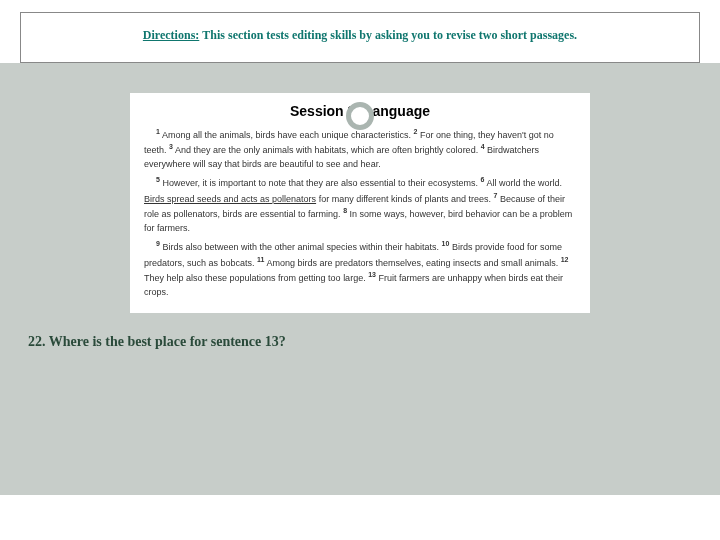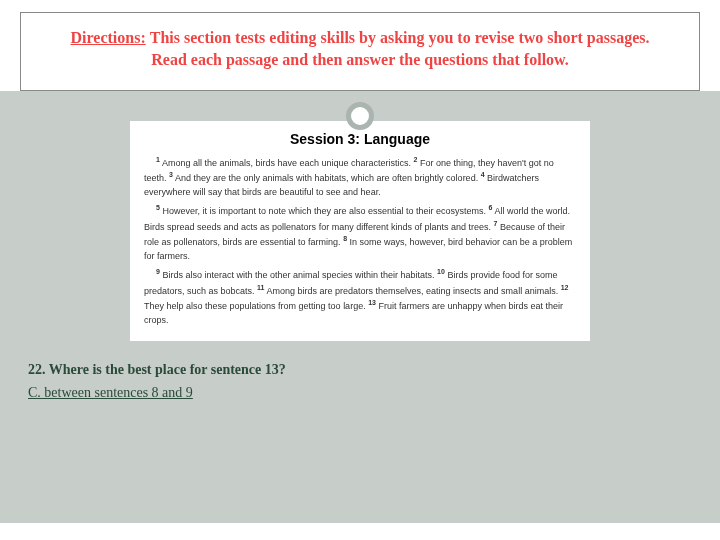--- a/index.html
+++ b/index.html
@@ -17,23 +17,23 @@
   }
   .top-section {
     border: 1px solid #888;
     margin: 12px 20px 0 20px;
     padding: 14px 10px 18px 10px;
     text-align: center;
     position: relative;
     background: #fff;
   }
   .directions {
-    font-size: 16px;
+    font-size: 12px;
     line-height: 1.4;
-    color: #ef4444;
+    color: #0f766e;
   }
   .dir-label {
     font-weight: bold;
     text-decoration: underline;
   }
   .dir-text { font-weight: bold; }
   .circle {
     position: absolute;
     left: 50%;
     transform: translateX(-50%);
@@ -68,21 +68,21 @@
   }
   .para {
     font-family: Arial, Helvetica, sans-serif;
     font-size: 9px;
     line-height: 1.5;
     color: #333;
     margin-bottom: 4px;
     text-indent: 12px;
   }
   .para sup { font-size: 7px; font-weight: bold; }
-  .underline { }
+  .underline { text-decoration: underline; }
   .question-block {
     margin: 16px 8px;
     font-size: 14px;
     line-height: 1.6;
     color: #2a4a3a;
   }
   .q-text {
     font-weight: bold;
   }
   .choice {
@@ -92,56 +92,54 @@
 </style>
 </head>
 <body>
 
 <div class="slide">
 
   <div class="top-section">
     <div class="directions">
       <span class="dir-label">Directions:</span>
       <span class="dir-text">This section tests editing skills by asking you to revise two short passages.</span><br>
-      <span class="dir-text">Read each passage and then answer the questions that follow.</span>
     </div>
   </div>
 
   <div class="circle"></div>
 
   <div class="gray-area">
 
     <div class="passage-card">
       <div class="session-title">Session 3: Language</div>
 
       <p class="para">
         <sup>1</sup> <span>Among all the animals, birds have each unique characteristics.</span>
         <sup>2</sup> <span>For one thing, they haven't got no teeth.</span>
         <sup>3</sup> <span>And they are the only animals with habitats, which are often brightly colored.</span>
         <sup>4</sup> <span>Birdwatchers everywhere will say that birds are beautiful to see and hear.</span>
       </p>
 
       <p class="para">
-        <sup>5</sup> <span>However, it is important to note which they are also essential to their ecosystems.</span>
+        <sup>5</sup> <span>However, it is important to note that they are also essential to their ecosystems.</span>
         <sup>6</sup> <span>All world the world.</span>
         <span class="underline">Birds spread seeds and acts as pollenators</span>
         <span>for many different kinds of plants and trees.</span>
         <sup>7</sup> <span>Because of their role as pollenators, birds are essential to farming.</span>
         <sup>8</sup> <span>In some ways, however, bird behavior can be a problem for farmers.</span>
       </p>
 
       <p class="para">
-        <sup>9</sup> <span>Birds also interact with the other animal species within their habitats.</span>
+        <sup>9</sup> <span>Birds also between with the other animal species within their habitats.</span>
         <sup>10</sup> <span>Birds provide food for some predators, such as bobcats.</span>
         <sup>11</sup> <span>Among birds are predators themselves, eating insects and small animals.</span>
         <sup>12</sup> <span>They help also these populations from getting too large.</span>
         <sup>13</sup> <span>Fruit farmers are unhappy when birds eat their crops.</span>
       </p>
     </div>
 
     <div class="question-block">
       <div class="q-text">22. Where is the best place for sentence 13?</div>
-      <div class="choice">C. between sentences 8 and 9</div>
     </div>
 
   </div>
 
 </div>
 
 </body></html>

